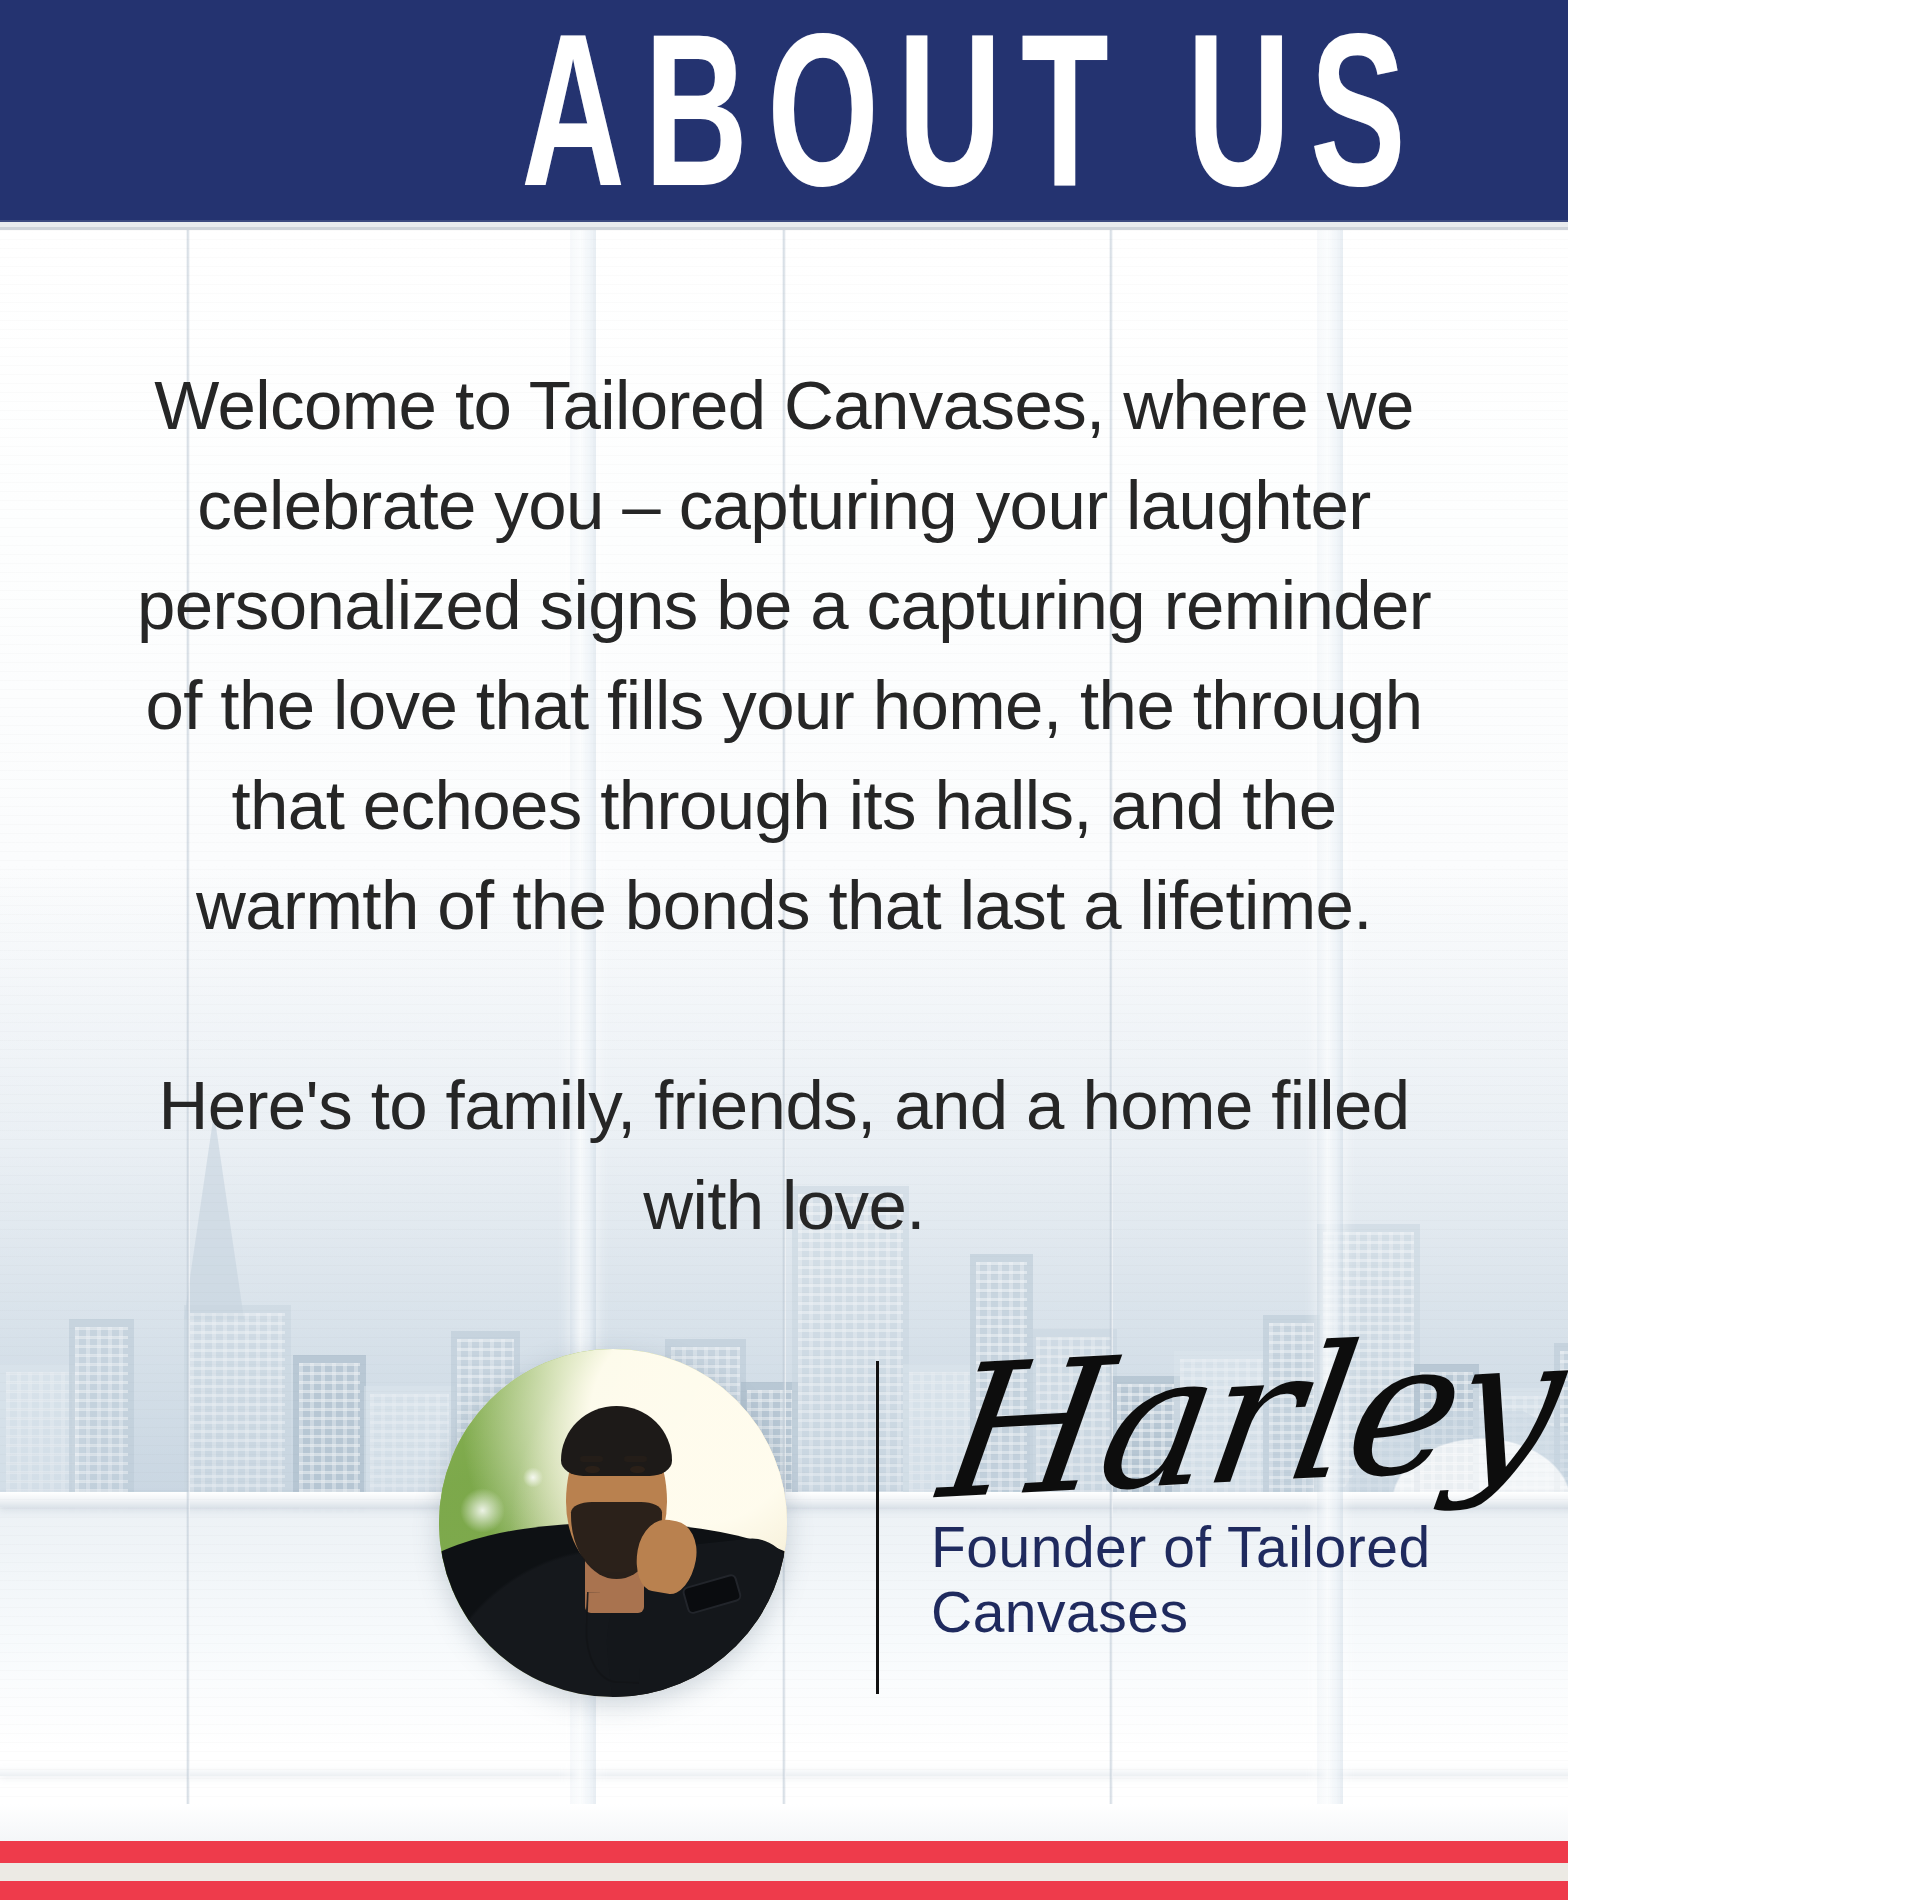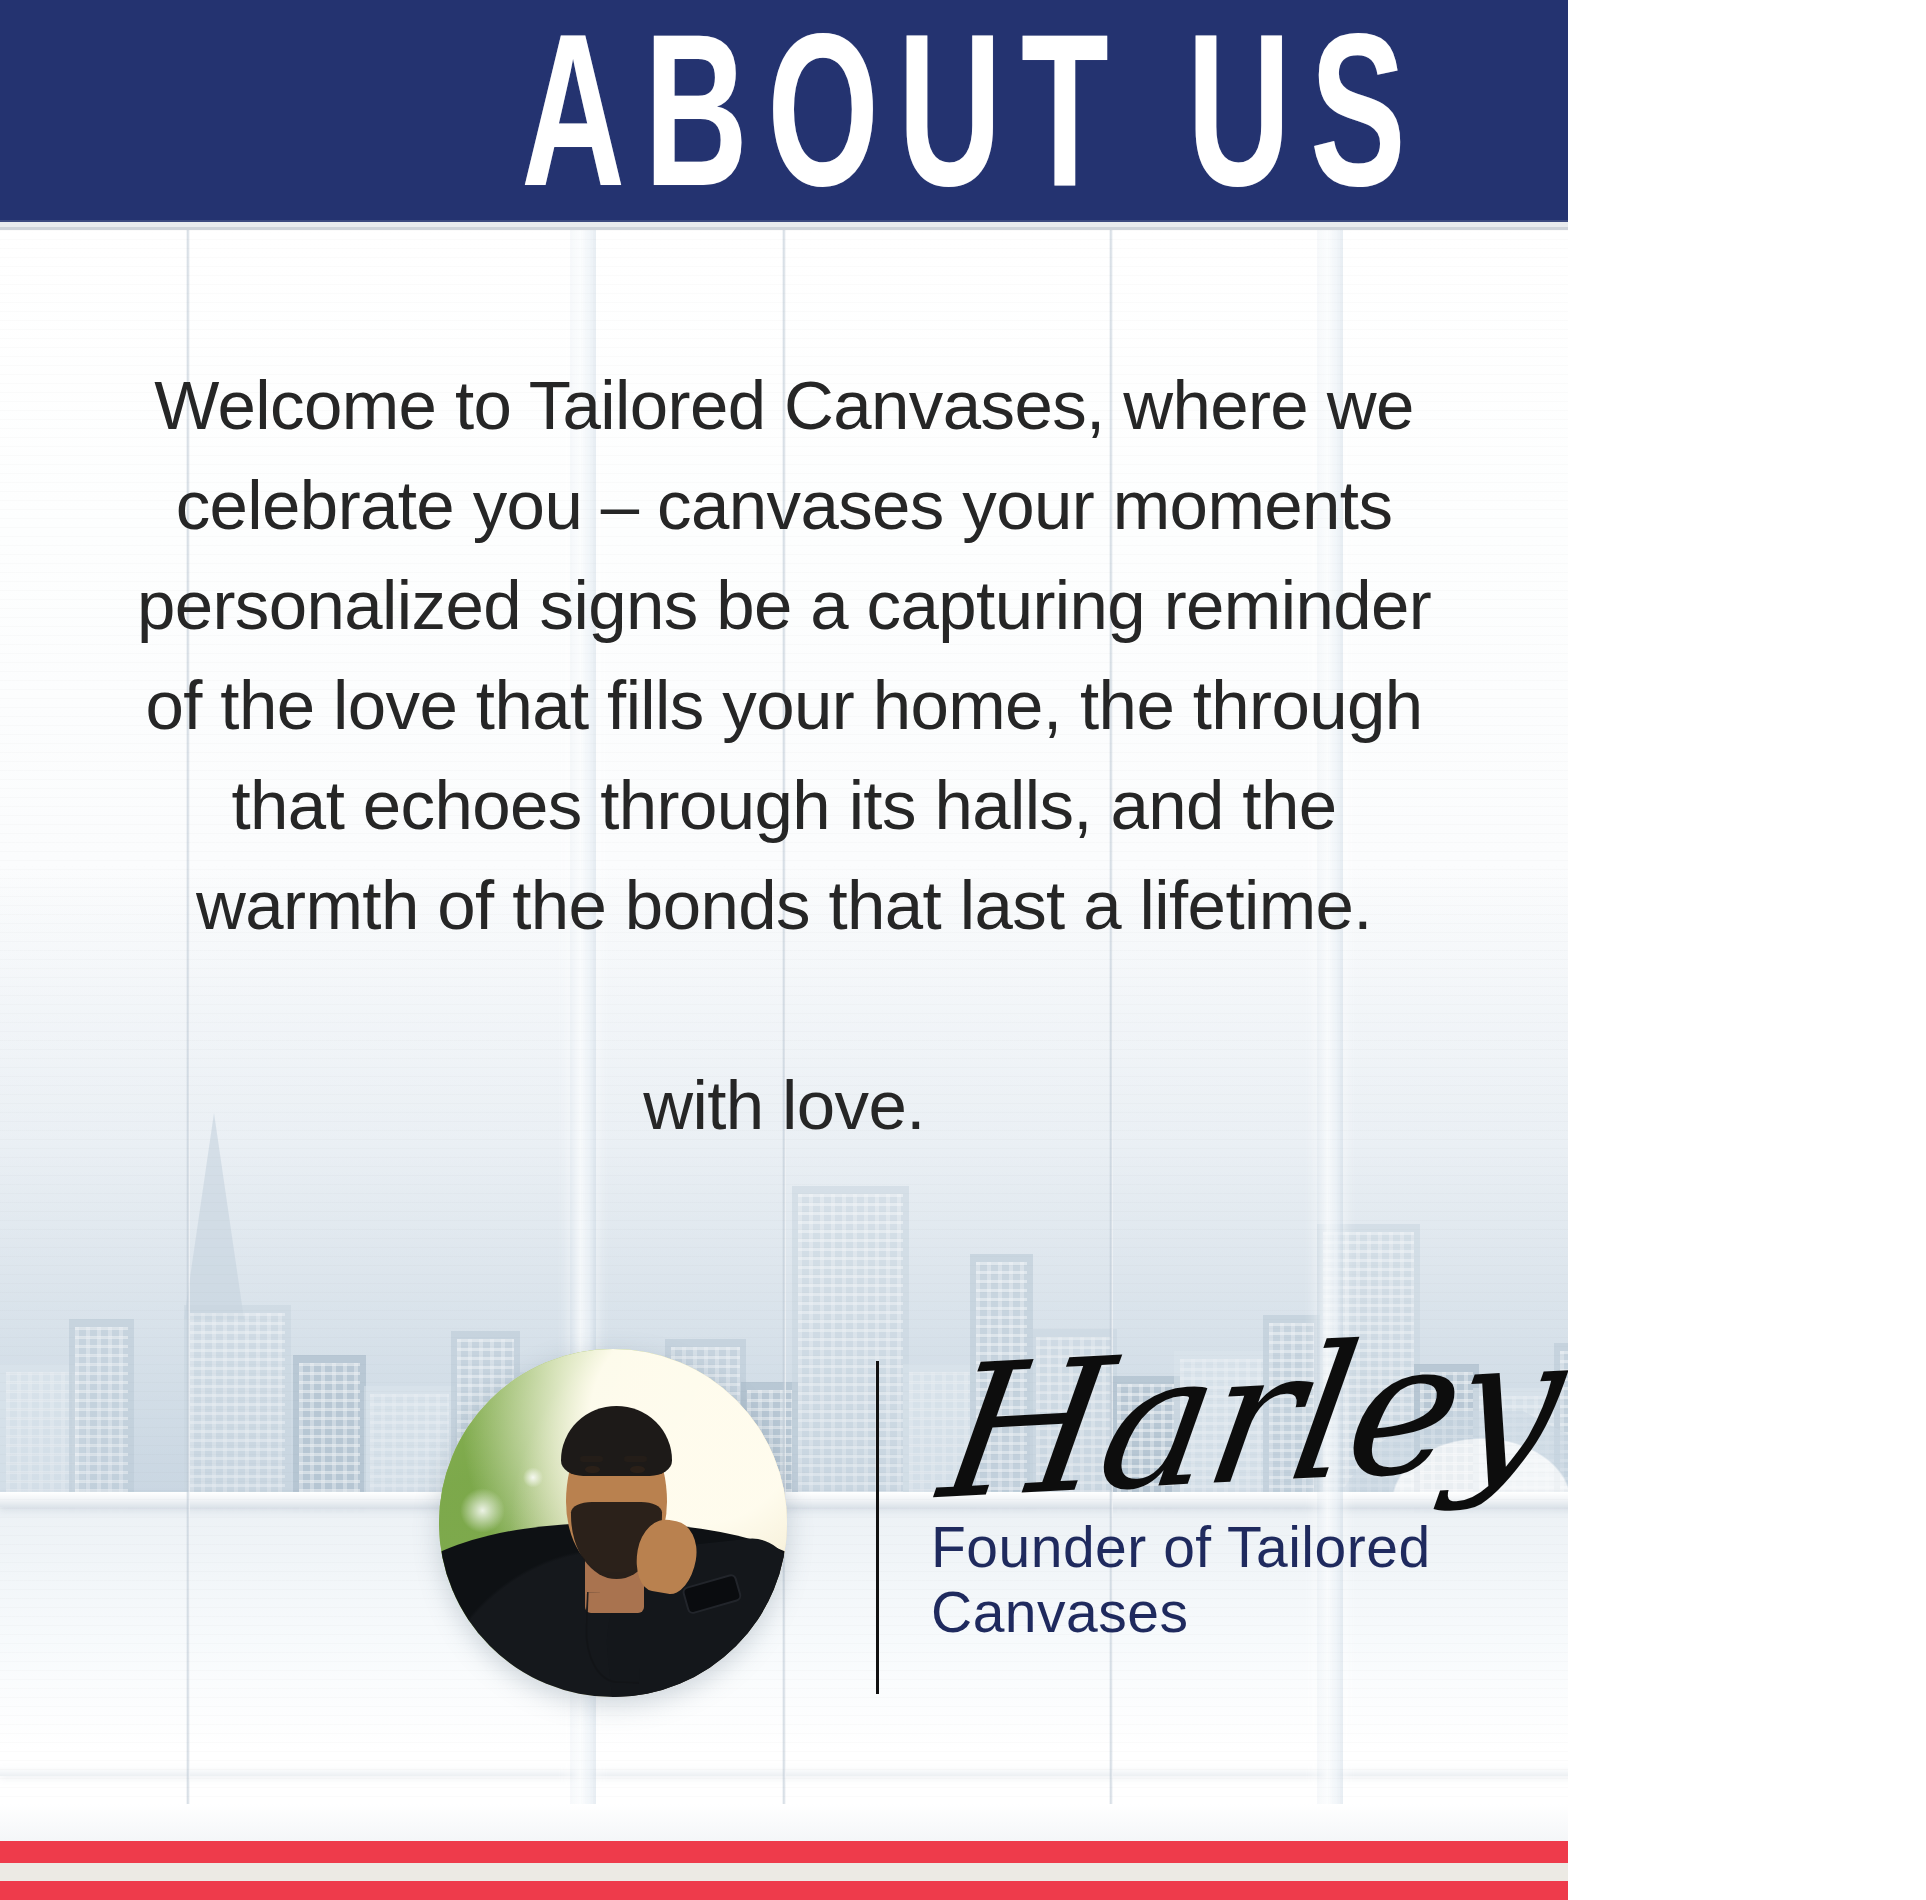--- a/index.html
+++ b/index.html
@@ -360,26 +360,27 @@
     <div class="bg-scan"></div>
   </div>
 
   <div class="header">
     <div class="header-title">ABOUT US</div>
   </div>
   <div class="header-rule"></div>
 
   <div class="copy">
     <p>Welcome to Tailored Canvases, where we</p>
-    <p>celebrate you – canvases your moments</p>
+    <p>celebrate you – capturing your laughter</p>
     <p>personalized signs be a capturing reminder</p>
     <p>of the love that fills your home, the through</p>
     <p>that echoes through its halls, and the</p>
     <p>warmth of the bonds that last a lifetime.</p>
     <div class="gap"></div>
+    <p>Here's to family, friends, and a home filled</p>
     <p>with love.</p>
   </div>
 
   <div class="founder">
 
     <div class="avatar">
       <div class="avatar-photo">
         <div class="av-bg"></div>
         <div class="av-bokeh" style="left:6%;  top:40%; width:13%; height:13%;"></div>
         <div class="av-bokeh" style="left:18%; top:52%; width:9%;  height:9%;"></div>

